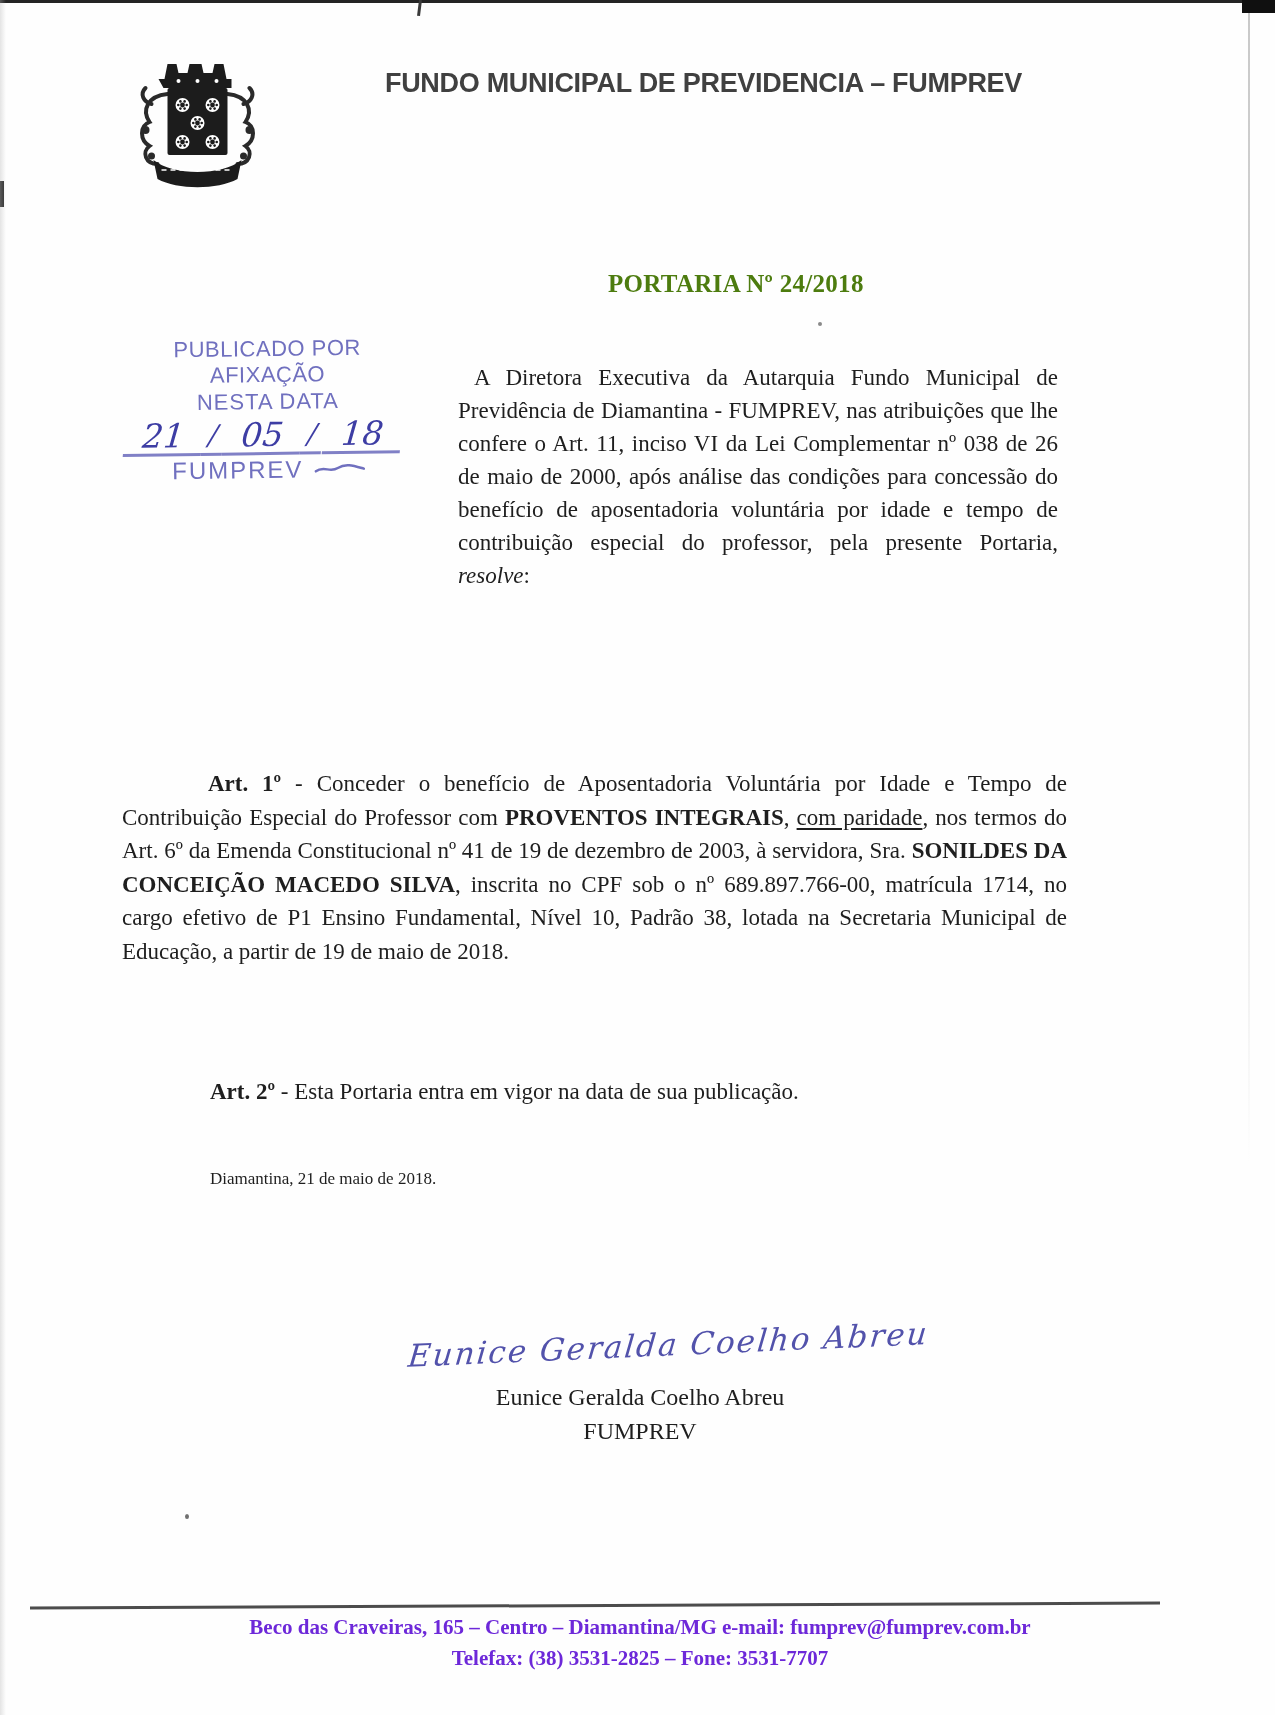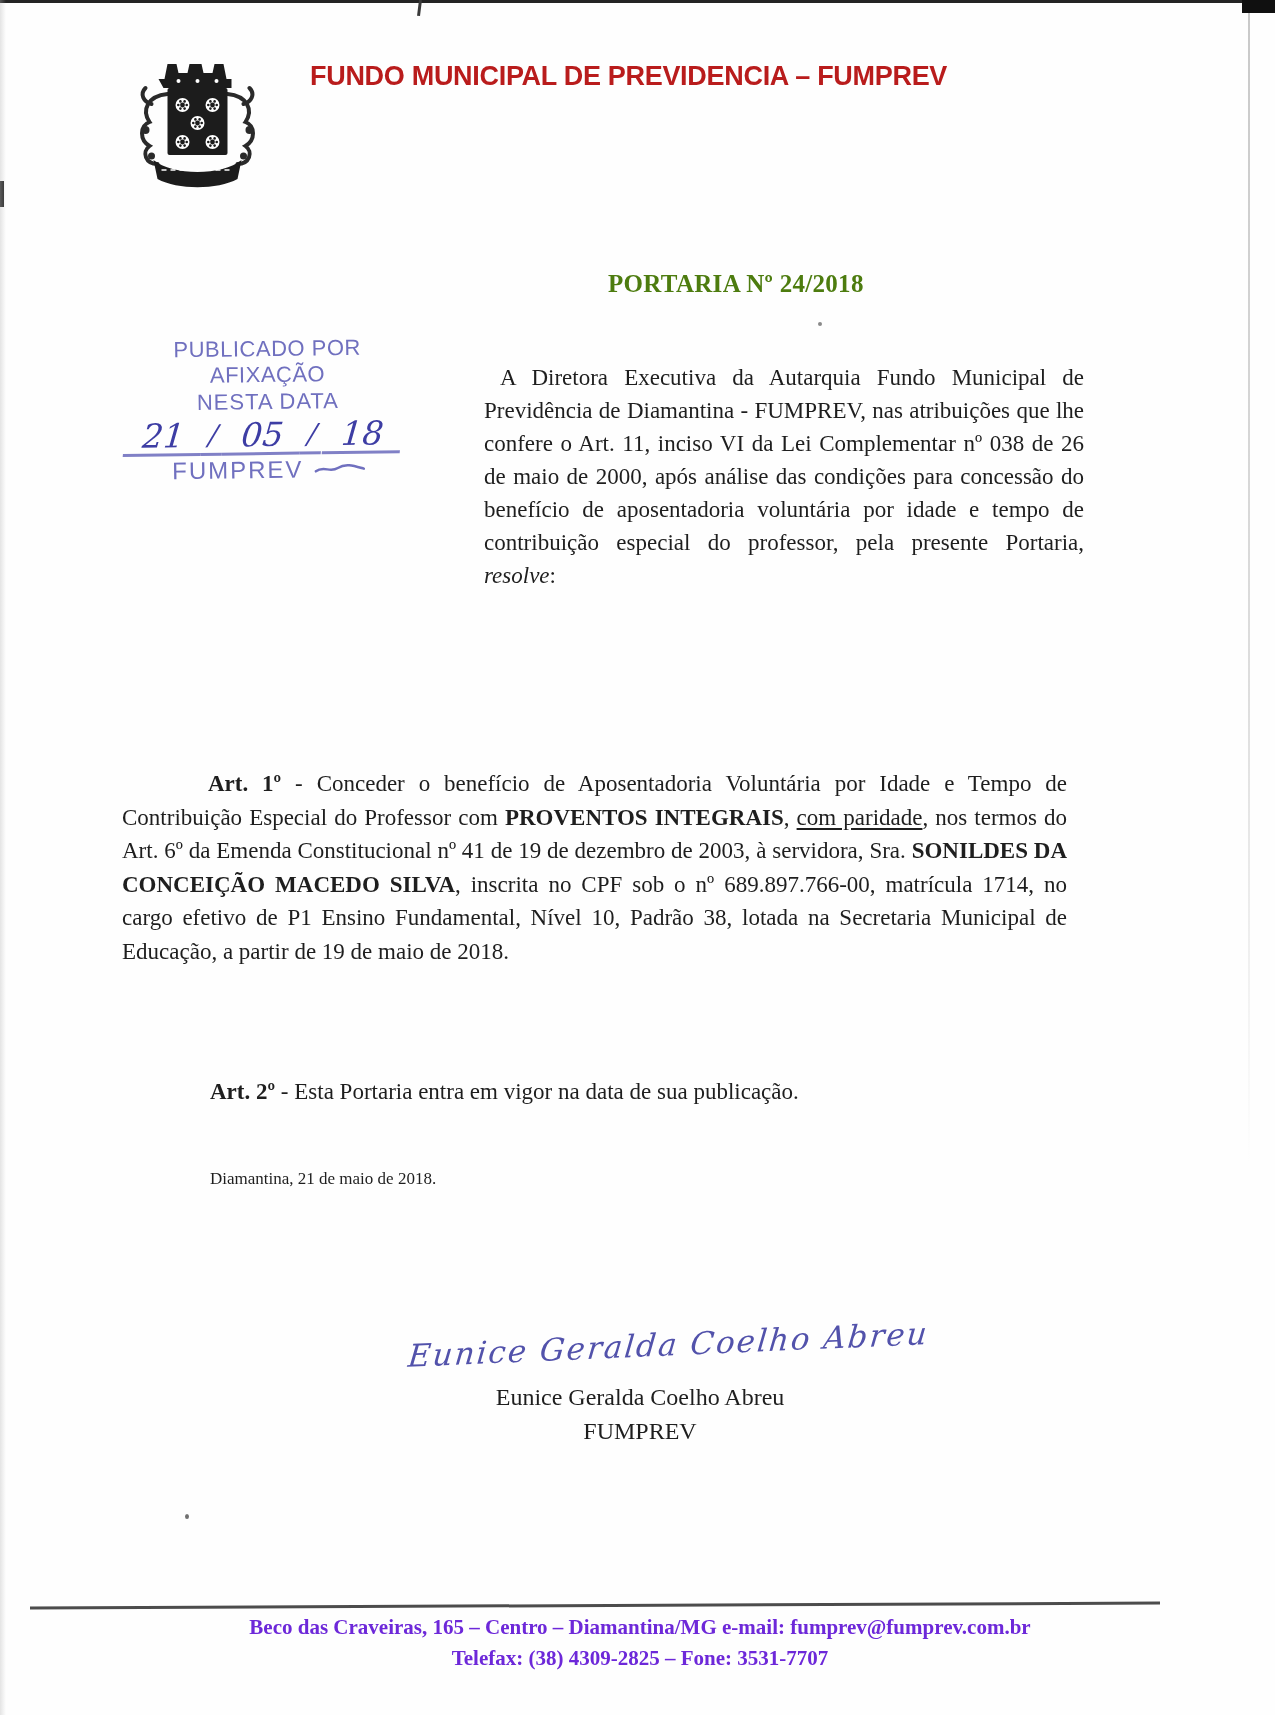--- a/index.html
+++ b/index.html
@@ -16,23 +16,23 @@
   .scan-leftmark{position:absolute;top:181px;left:0;width:4px;height:26px;background:#2b2b2b;}
   .scan-rightline{position:absolute;top:13px;left:1248px;width:2px;height:1150px;
     background:linear-gradient(#c9c9c9,#dedede 60%,rgba(255,255,255,0));}
   .scan-leftshadow{position:absolute;top:0;left:0;width:6px;height:1715px;
     background:linear-gradient(90deg,rgba(180,180,180,.35),rgba(255,255,255,0));}
   .stray-dot-a{position:absolute;left:818px;top:322px;width:4px;height:4px;border-radius:50%;background:#8a8a8a;}
   .stray-dot-b{position:absolute;left:185px;top:1514px;width:4px;height:5px;border-radius:50%;background:#707070;}
   
   .logo{position:absolute;left:115px;top:52px;width:165px;height:148px;}
   .org-block{
-    position:absolute;left:310px;top:59px;width:712px;text-align:left;
+    position:absolute;left:310px;top:66px;width:712px;text-align:right;
     font-family:"Liberation Sans", sans-serif;font-weight:bold;
-    font-size:27px;line-height:34px;color:#b91c1c;letter-spacing:-0.3px;
+    font-size:27px;line-height:34px;color:#404040;letter-spacing:-0.3px;
   }
   
   .doc-title{
     position:absolute;left:608px;top:270px;
     font-weight:bold;font-size:25px;color:#4d7c0f;letter-spacing:0.3px;
   }
   
   .stamp{
     position:absolute;left:118px;top:336px;width:300px;
     font-family:"Liberation Sans", sans-serif;color:#7070bf;
@@ -45,21 +45,21 @@
     font-family:"DejaVu Serif", serif;font-style:italic;
     font-size:33px;line-height:34px;color:#3d3da4;
     border-bottom:3px solid #8080c6;transform:skewX(-6deg);
   }
   .hw.num{padding:0 18px;}
   .hw.sep{padding:0 6px;font-size:28px;}
   .stamp-l4{font-size:24px;line-height:30px;letter-spacing:2px;display:flex;align-items:center;justify-content:center;gap:10px;}
   
   .preamble{
     position:absolute;left:458px;top:338px;width:600px;
-    font-size:23px;line-height:33px;text-align:justify;text-indent:16px;margin-left:26px;
+    font-size:23px;line-height:33px;text-align:justify;text-indent:16px;
   }
   .art1{
     position:absolute;left:122px;top:744px;width:945px;
     font-size:23px;line-height:33.5px;text-align:justify;text-indent:86px;
   }
   .art2{
     position:absolute;left:124px;top:1052px;width:945px;
     font-size:23px;line-height:33px;text-indent:86px;
   }
   .dateline{
@@ -227,14 +227,14 @@
 
 <div class="sig-hand">Eunice Geralda Coelho Abreu</div>
 <div class="sig-block">
   <div>Eunice Geralda Coelho Abreu</div>
   <div>FUMPREV</div>
 </div>
 
 <div class="footer-rule"></div>
 <div class="footer-text">
   <div>Beco das Craveiras, 165 – Centro – Diamantina/MG e-mail: fumprev@fumprev.com.br</div>
-  <div>Telefax: (38) 4309-2825 – Fone: 3531-7707</div>
+  <div>Telefax: (38) 3531-2825 – Fone: 3531-7707</div>
 </div>
 
 </body></html>

